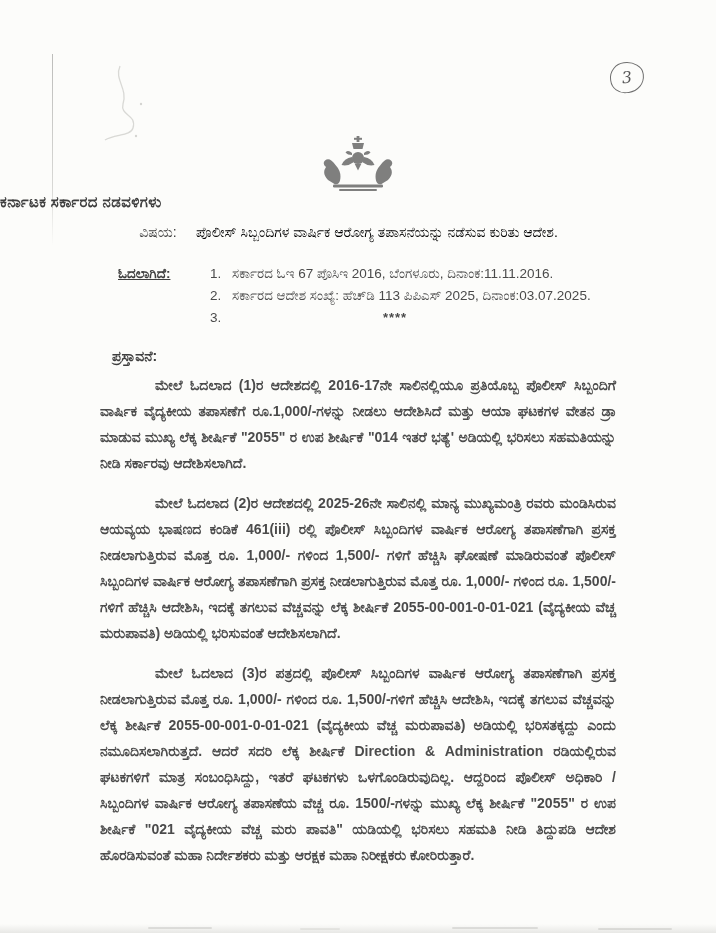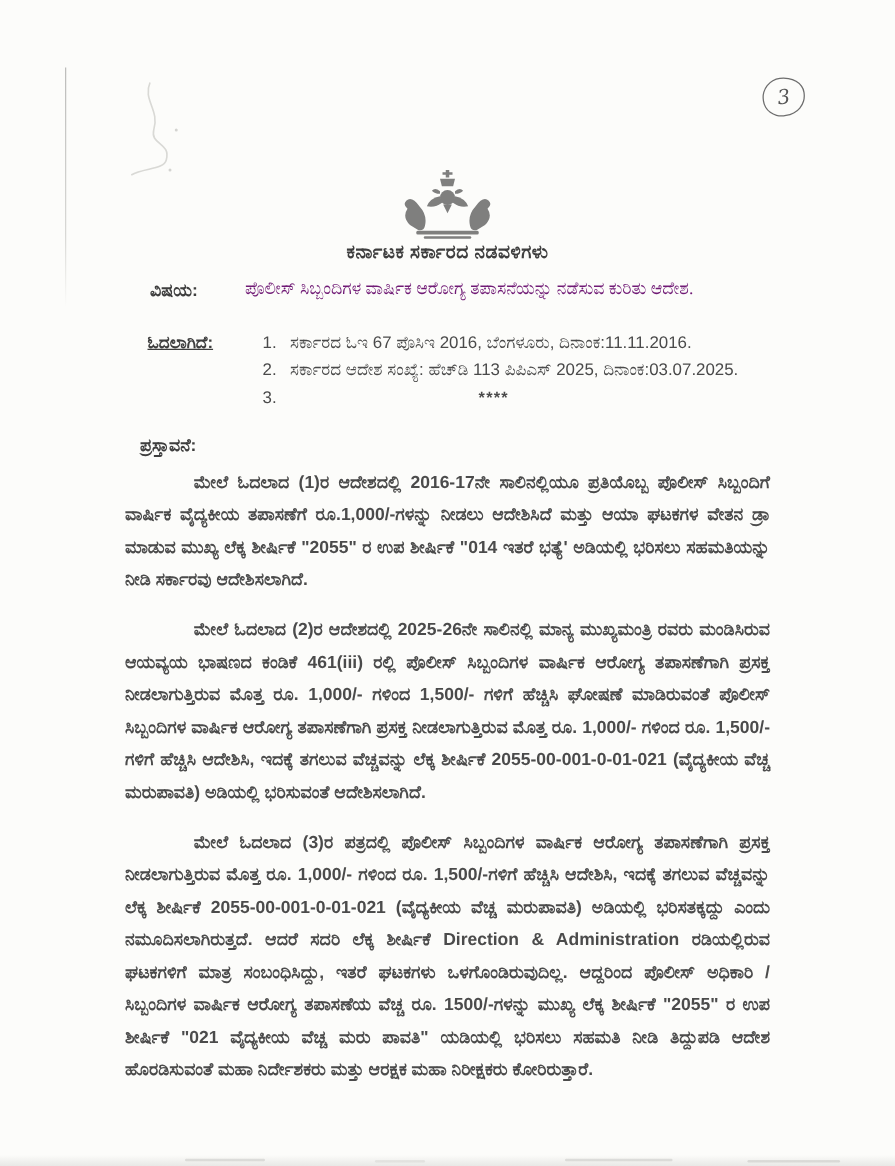--- a/index.html
+++ b/index.html
@@ -38,30 +38,30 @@
     border-radius:48% 56% 52% 46% / 52% 46% 54% 48%;
     transform:rotate(-7deg);
     display:flex;align-items:center;justify-content:center;
     font-family:"DejaVu Serif",serif;
     font-size:16px;color:#565656;font-style:italic;
   }
   
   .emblem{position:absolute;top:136px;left:0;width:716px;display:flex;justify-content:center;}
   .doc-title{
     position:absolute;top:193px;left:0;width:716px;
-    text-align:center;font-weight:bold;font-size:15px;color:#3e3e3e;
+    text-align:left;font-weight:bold;font-size:15px;color:#3e3e3e;
     letter-spacing:.4px;
   }
   
   .subject-row{
     position:absolute;left:120px;top:221px;width:494px;
     display:flex;font-size:14px;line-height:22px;
   }
-  .subject-row .lbl{width:76px;flex:0 0 76px;font-weight:bold;color:#3e3e3e;}
-  .subject-row .val{flex:1;text-align:justify;color:#701a75;font-family:Liberation Serif, serif;}
+  .subject-row .lbl{width:76px;flex:0 0 76px;font-weight:normal;color:#3e3e3e;text-align:center;}
+  .subject-row .val{flex:1;text-align:justify;color:#000000;}
   .read-row{
     position:absolute;left:118px;top:263px;width:500px;
     display:flex;font-size:13.5px;line-height:21px;
   }
   .read-row .lbl{width:92px;flex:0 0 92px;font-weight:bold;color:#3e3e3e;text-decoration:underline;}
   .read-list{flex:1;margin:0;padding:0;list-style:none;color:#4a4a4a;}
   .read-list li{position:relative;padding-left:22px;margin:0 0 1px 0;}
   .read-list .num{position:absolute;left:0;top:0;}
   .stars{
     text-align:center;width:300px;margin-left:35px;

